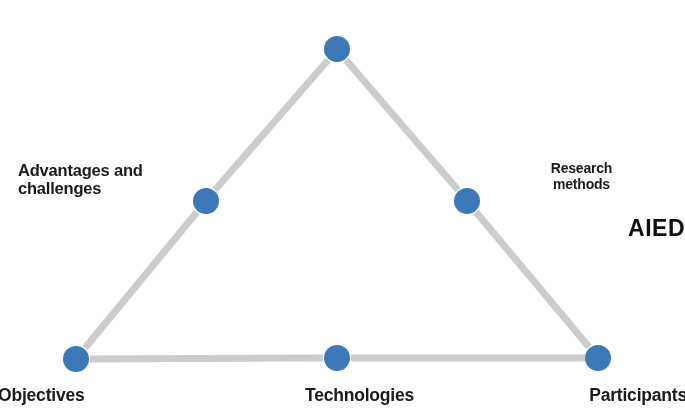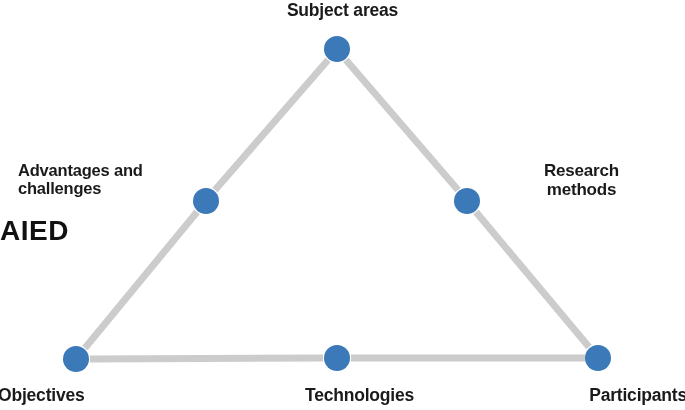--- a/index.html
+++ b/index.html
@@ -47,21 +47,21 @@
     top: 161px;
     width: 175px;
     text-align: left;
     font-size: 16.5px;
   }
   .label-right-mid {
     left: 494px;
     top: 161px;
     width: 175px;
     text-align: center;
-    font-size: 17px;
+    font-size: 14px;
   }
   .label-bottom-left {
     left: -2px;
     top: 386px;
     width: 170px;
     text-align: left;
     font-size: 17.5px;
   }
   .label-bottom-center {
     left: 0;
@@ -76,24 +76,24 @@
     top: 386px;
     width: 200px;
     text-align: right;
     font-size: 17.5px;
   }
   .center-title {
     position: absolute;
     left: 0;
     top: 215px;
     width: 685px;
-    text-align: left;
+    text-align: right;
     font-family: "Liberation Sans", "DejaVu Sans", sans-serif;
     font-weight: bold;
-    font-size: 28px;
+    font-size: 23px;
     color: #111111;
     letter-spacing: 0.5px;
   }
 </style>
 </head>
 <body>
 
 <div id="diagram-root">
 
   <svg id="diagram-svg" viewBox="0 0 685 410" aria-hidden="true">
@@ -108,21 +108,20 @@
     <g>
       <circle cx="337" cy="49" r="13" fill="#3b79b8"></circle>
       <circle cx="206" cy="201" r="13" fill="#3b79b8"></circle>
       <circle cx="467" cy="201" r="13" fill="#3b79b8"></circle>
       <circle cx="76" cy="359" r="13" fill="#3b79b8"></circle>
       <circle cx="337" cy="358" r="13" fill="#3b79b8"></circle>
       <circle cx="598" cy="358" r="13" fill="#3b79b8"></circle>
     </g>
   </svg>
 
-  <div class="node-label label-top">Subject areas</div>
 
   <div class="node-label label-left-mid">Advantages and
 challenges</div>
 
   <div class="node-label label-right-mid">Research
 methods</div>
 
   <div class="node-label label-bottom-left">Objectives</div>
 
   <div class="node-label label-bottom-center">Technologies</div>

